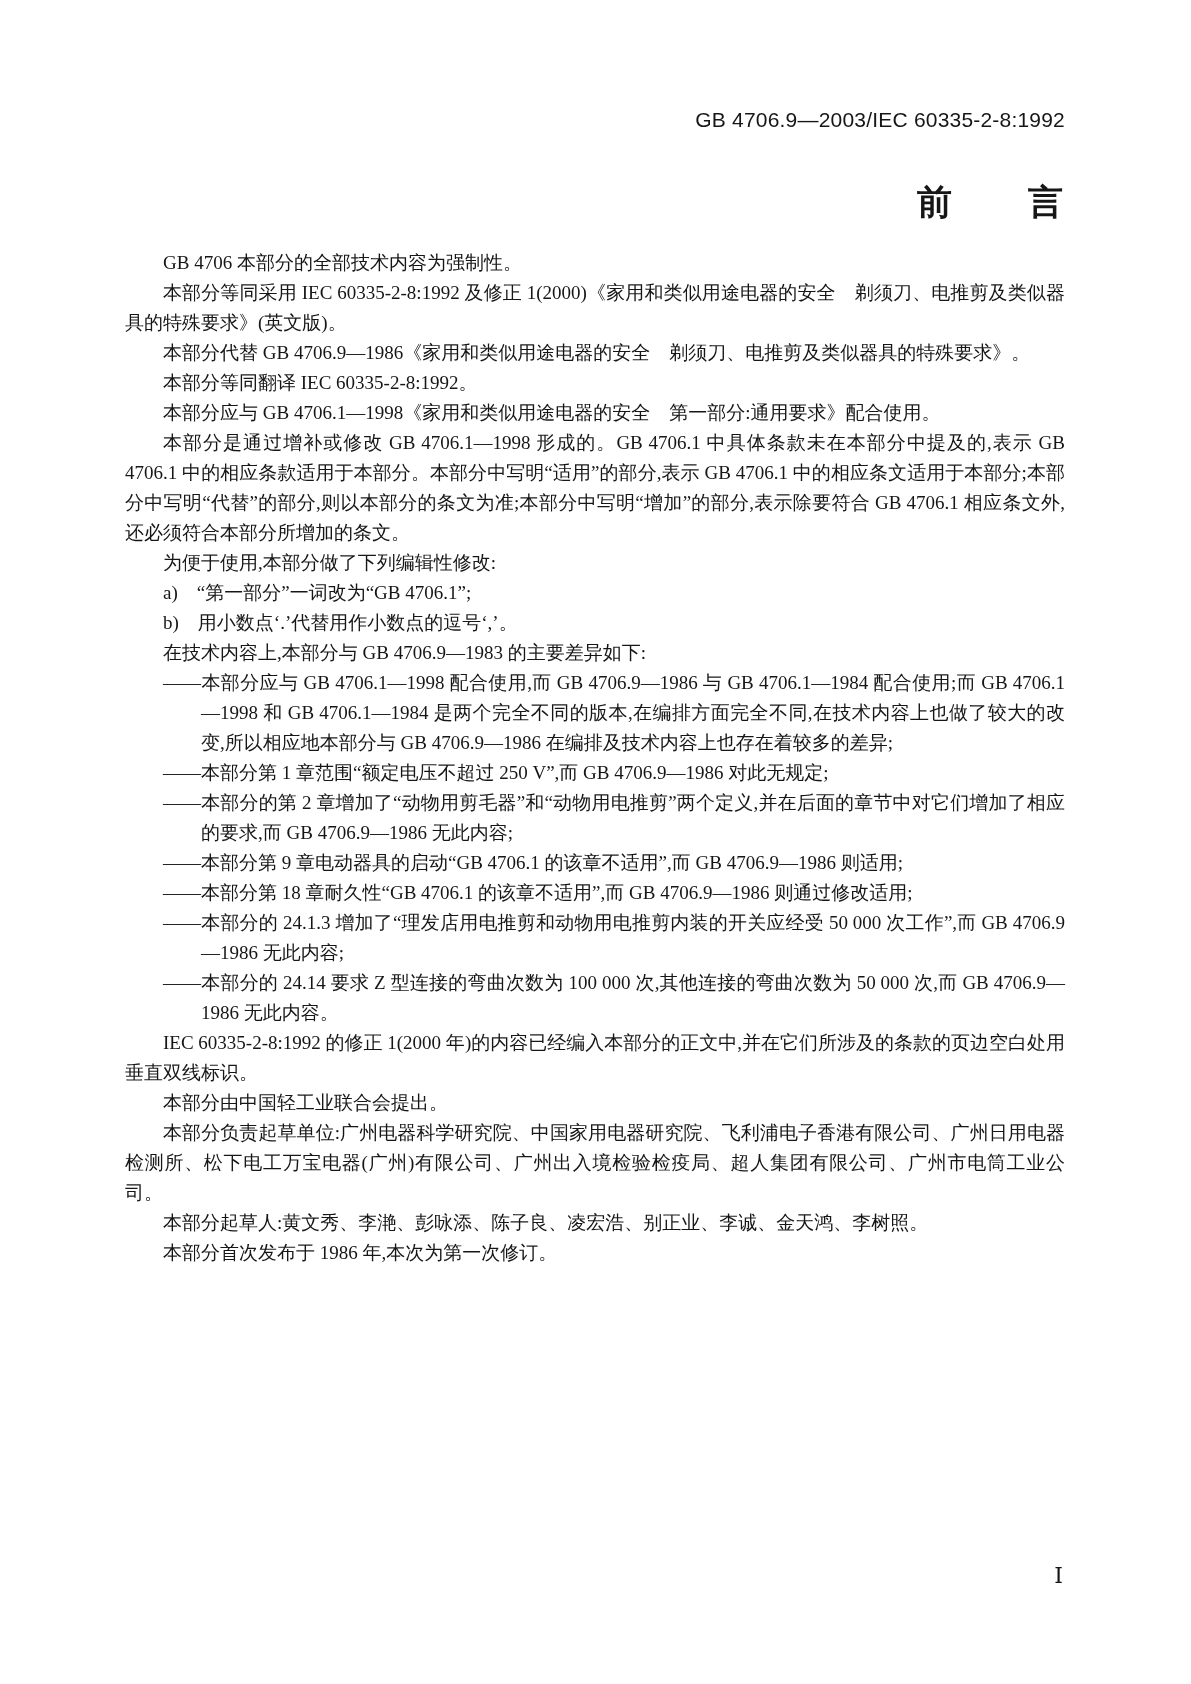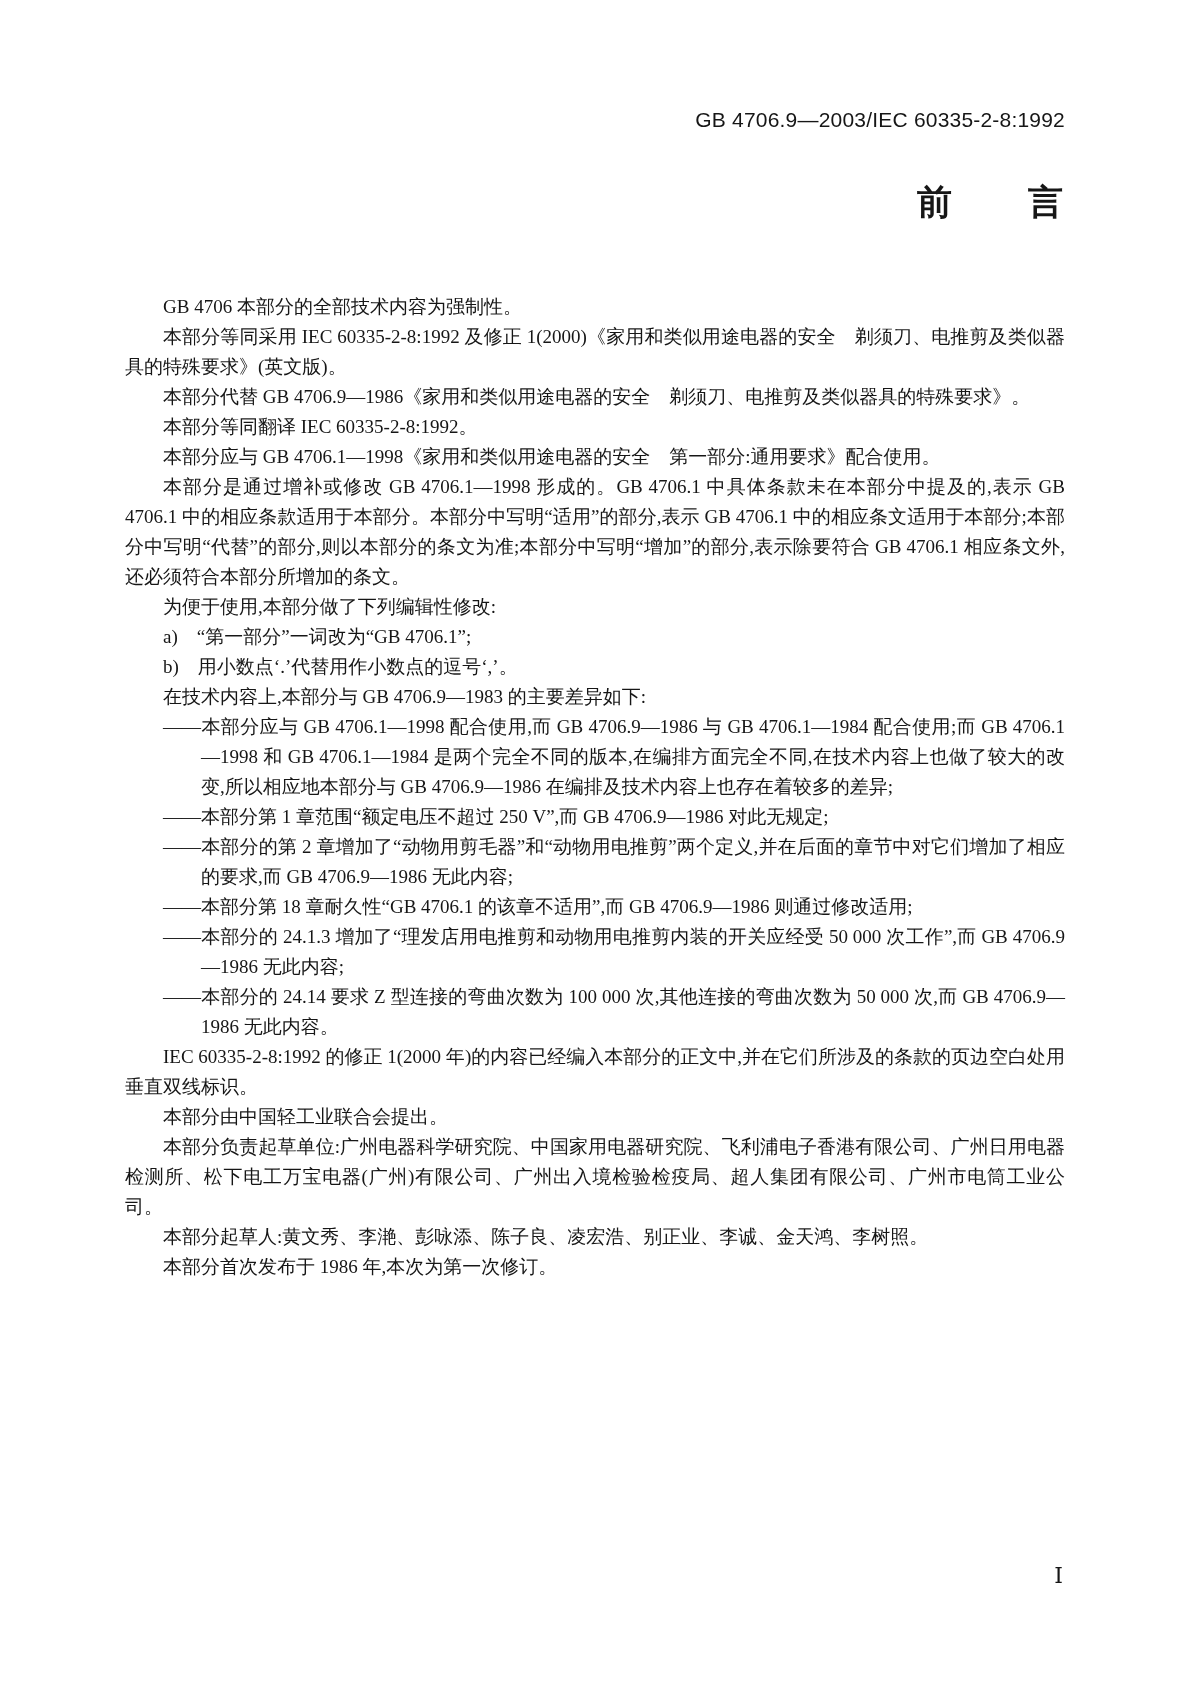--- a/index.html
+++ b/index.html
@@ -29,21 +29,21 @@
   .doc-title {
     margin-top: 48px;
     text-align: right;
     font-family: "Liberation Sans", "DejaVu Sans", sans-serif;
     font-weight: bold;
     font-size: 35px;
     line-height: 44px;
     letter-spacing: 2px;
   }
   .doc-body {
-    margin-top: 68px;
+    margin-top: 24px;
     font-size: 19px;
     line-height: 30px;
     text-align: justify;
   }
   .para.indent { text-indent: 2em; }
   .para.list   { text-indent: 2em; }
   .para.dash   { padding-left: 4em; text-indent: -2em; }
   .doc-footer {
     position: absolute;
     right: 128px;
@@ -69,20 +69,21 @@
       <div class="para indent">本部分等同翻译 IEC 60335-2-8:1992。</div>
       <div class="para indent">本部分应与 GB 4706.1—1998《家用和类似用途电器的安全　第一部分:通用要求》配合使用。</div>
       <div class="para indent">本部分是通过增补或修改 GB 4706.1—1998 形成的。GB 4706.1 中具体条款未在本部分中提及的,表示 GB 4706.1 中的相应条款适用于本部分。本部分中写明“适用”的部分,表示 GB 4706.1 中的相应条文适用于本部分;本部分中写明“代替”的部分,则以本部分的条文为准;本部分中写明“增加”的部分,表示除要符合 GB 4706.1 相应条文外,还必须符合本部分所增加的条文。</div>
       <div class="para indent">为便于使用,本部分做了下列编辑性修改:</div>
       <div class="para list">a)　“第一部分”一词改为“GB 4706.1”;</div>
       <div class="para list">b)　用小数点‘.’代替用作小数点的逗号‘,’。</div>
       <div class="para indent">在技术内容上,本部分与 GB 4706.9—1983 的主要差异如下:</div>
       <div class="para dash">——本部分应与 GB 4706.1—1998 配合使用,而 GB 4706.9—1986 与 GB 4706.1—1984 配合使用;而 GB 4706.1—1998 和 GB 4706.1—1984 是两个完全不同的版本,在编排方面完全不同,在技术内容上也做了较大的改变,所以相应地本部分与 GB 4706.9—1986 在编排及技术内容上也存在着较多的差异;</div>
       <div class="para dash">——本部分第 1 章范围“额定电压不超过 250 V”,而 GB 4706.9—1986 对此无规定;</div>
       <div class="para dash">——本部分的第 2 章增加了“动物用剪毛器”和“动物用电推剪”两个定义,并在后面的章节中对它们增加了相应的要求,而 GB 4706.9—1986 无此内容;</div>
+      <div class="para dash">——本部分第 9 章电动器具的启动“GB 4706.1 的该章不适用”,而 GB 4706.9—1986 则适用;</div>
       <div class="para dash">——本部分第 18 章耐久性“GB 4706.1 的该章不适用”,而 GB 4706.9—1986 则通过修改适用;</div>
       <div class="para dash">——本部分的 24.1.3 增加了“理发店用电推剪和动物用电推剪内装的开关应经受 50 000 次工作”,而 GB 4706.9—1986 无此内容;</div>
       <div class="para dash">——本部分的 24.14 要求 Z 型连接的弯曲次数为 100 000 次,其他连接的弯曲次数为 50 000 次,而 GB 4706.9—1986 无此内容。</div>
       <div class="para indent">IEC 60335-2-8:1992 的修正 1(2000 年)的内容已经编入本部分的正文中,并在它们所涉及的条款的页边空白处用垂直双线标识。</div>
       <div class="para indent">本部分由中国轻工业联合会提出。</div>
       <div class="para indent">本部分负责起草单位:广州电器科学研究院、中国家用电器研究院、飞利浦电子香港有限公司、广州日用电器检测所、松下电工万宝电器(广州)有限公司、广州出入境检验检疫局、超人集团有限公司、广州市电筒工业公司。</div>
       <div class="para indent">本部分起草人:黄文秀、李滟、彭咏添、陈子良、凌宏浩、别正业、李诚、金天鸿、李树照。</div>
       <div class="para indent">本部分首次发布于 1986 年,本次为第一次修订。</div>
     </div>
 

